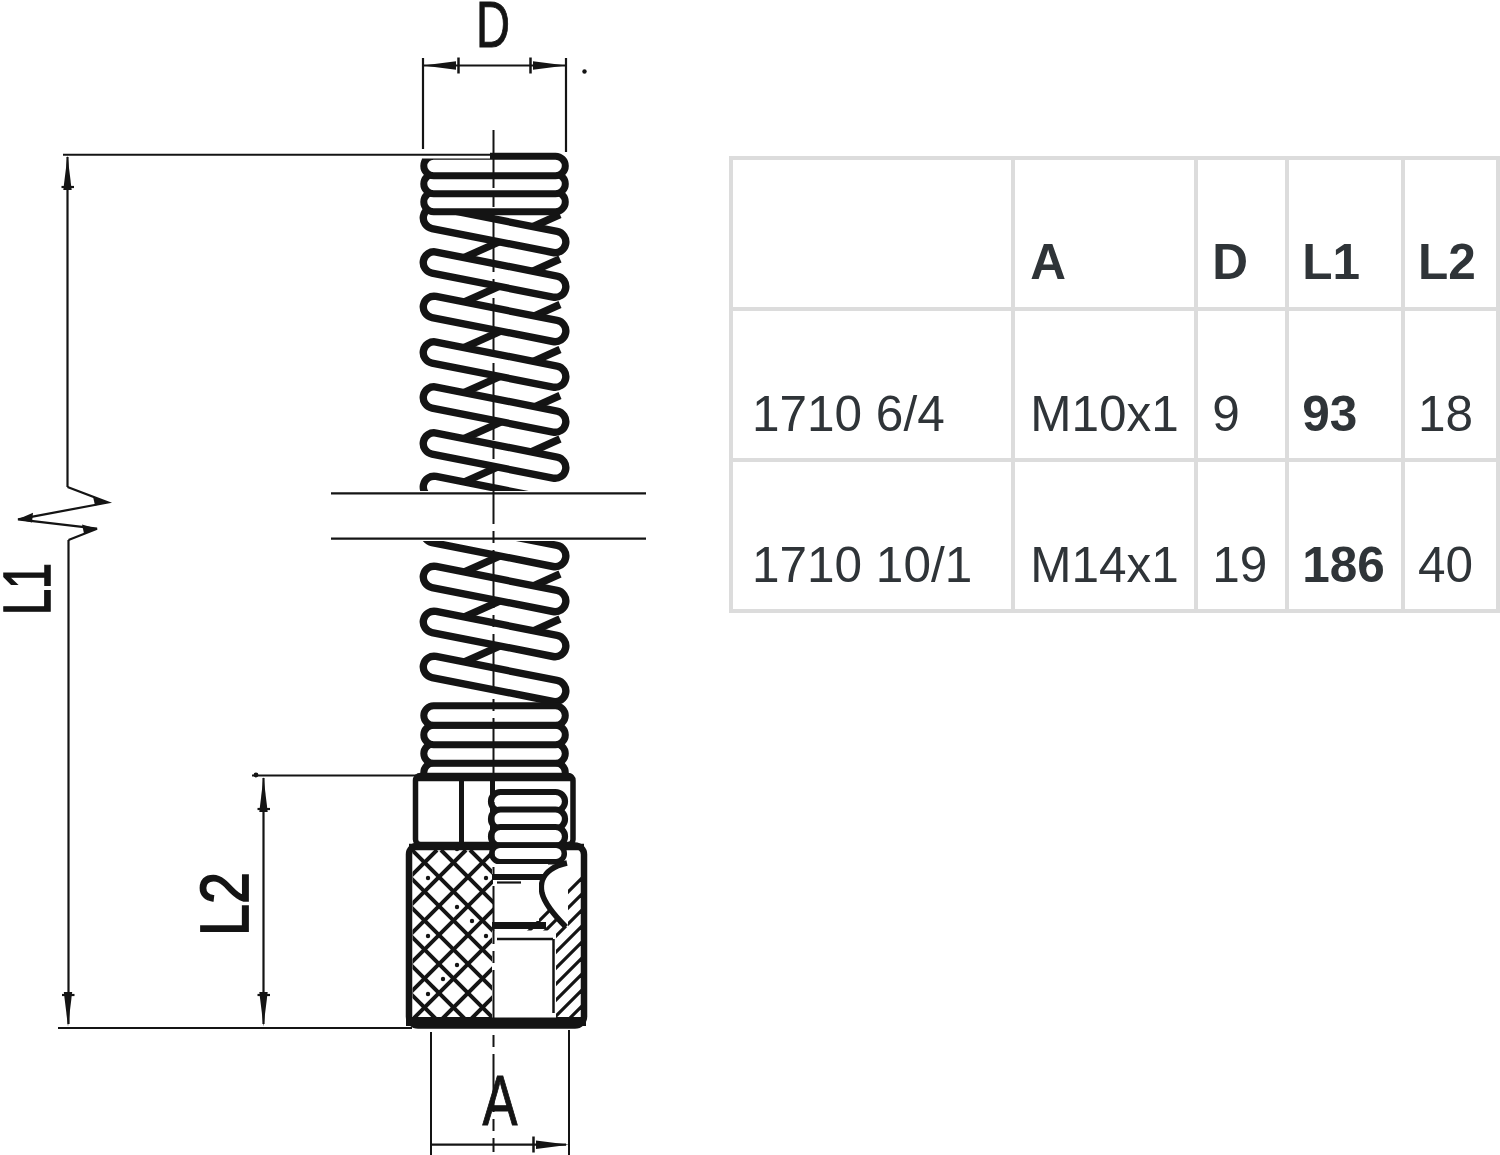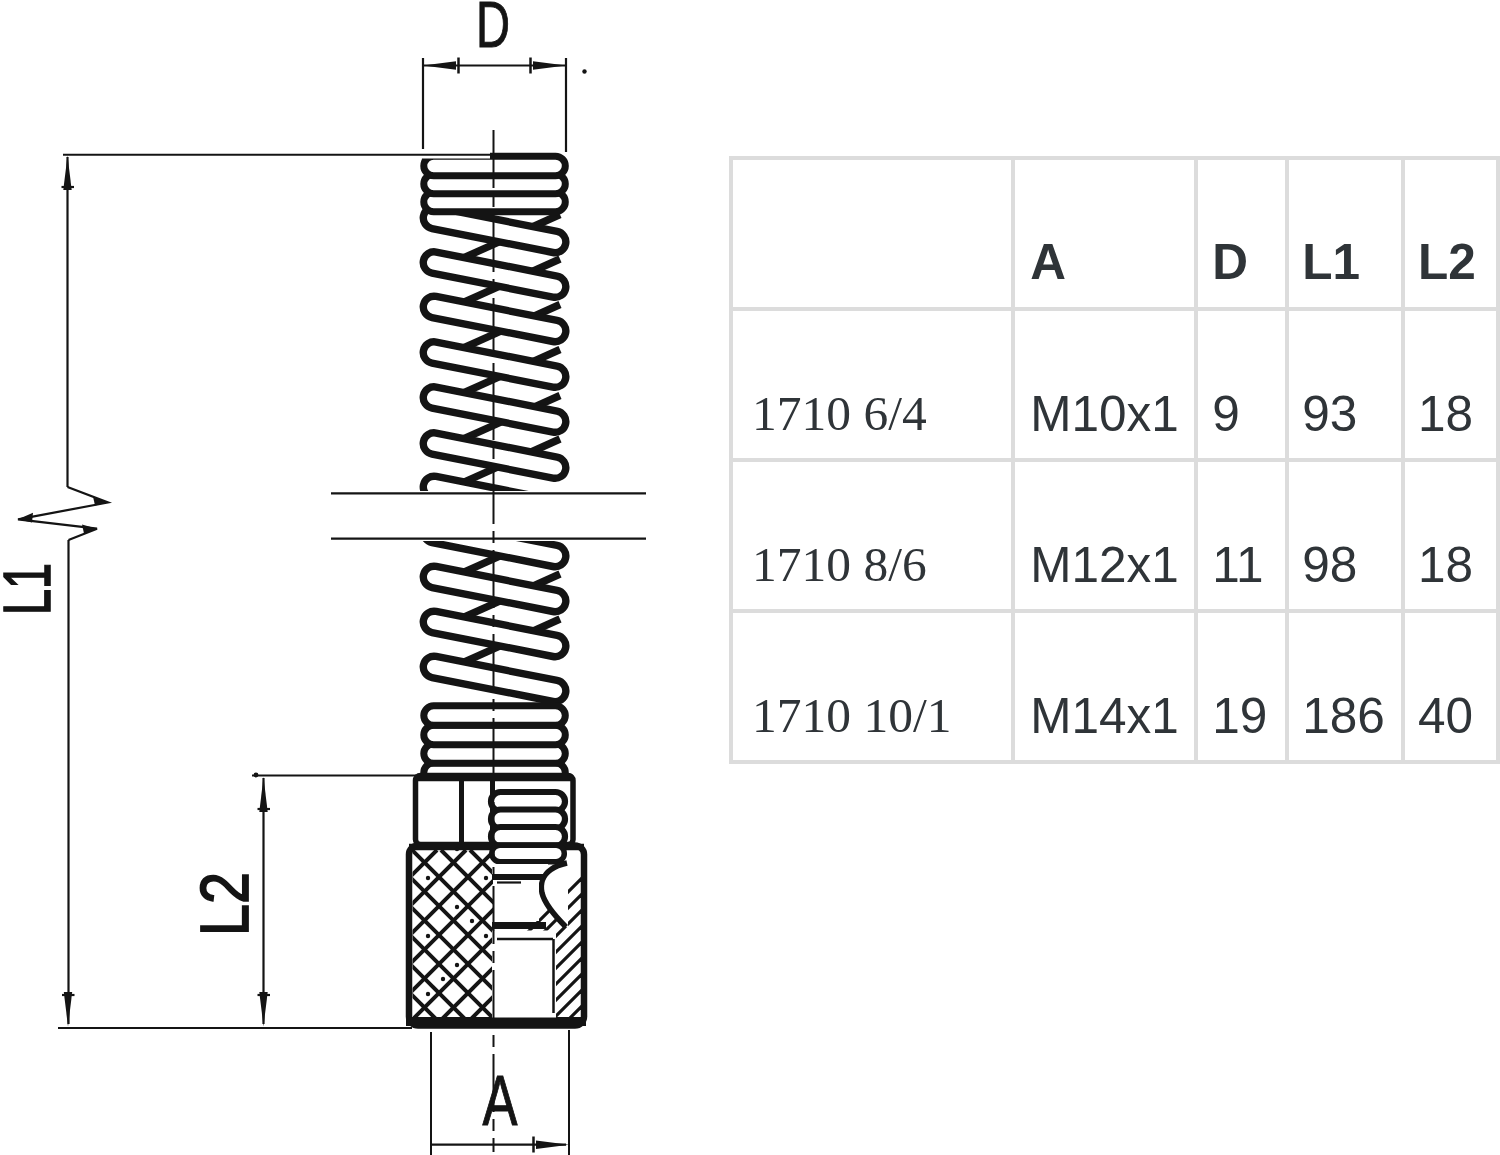--- a/index.html
+++ b/index.html
@@ -3,24 +3,24 @@
 <meta charset="utf-8">
 <style>
 html,body { margin:0; padding:0; background:#fff; width:1500px; height:1155px; overflow:hidden; }
 * { box-sizing:border-box; }
 #stage { position:relative; width:1500px; height:1155px; font-family:"Liberation Sans",sans-serif; }
 svg { position:absolute; left:0; top:0; }
 table { position:absolute; left:729px; top:156px; border-collapse:collapse; table-layout:fixed;
   font-family:"Liberation Sans",sans-serif; color:#2f3438; }
 td { border:4px solid #dcdcdc; background:#fff; vertical-align:bottom; font-size:49.5px; padding:0 0 16px 0; }
 tr.hd td { font-weight:bold; padding-bottom:17px; }
-td.c1 { width:283px; padding-left:19px;font-family:Liberation Serif, serif; }
+td.c1 { width:283px; padding-left:19px; }
 td.c2 { width:183px; padding-left:15px; }
 td.c3 { width:91px;  padding-left:14px; }
-td.c4 { width:116px; padding-left:13px; }
+td.c4 { width:116px; padding-left:13px;font-weight:bold; }
 td.c5 { width:95px;  padding-left:13px; }
 tr { height:151px; }
 </style>
 </head>
 <body>
 <div id="stage">
 
 <svg width="1500" height="1155" viewBox="0 0 1500 1155">
 <g>
 
@@ -286,27 +286,20 @@
           <td class="c5">L2</td>
 </tr>
 <tr>
 <td class="c1">1710 6/4</td>
           <td class="c2">M10x1</td>
           <td class="c3">9</td>
           <td class="c4">93</td>
           <td class="c5">18</td>
 </tr>
 <tr>
-<td class="c1">1710 8/6</td>
-          <td class="c2">M12x1</td>
-          <td class="c3">11</td>
-          <td class="c4">98</td>
-          <td class="c5">18</td>
-</tr>
-<tr>
 <td class="c1">1710 10/1</td>
           <td class="c2">M14x1</td>
           <td class="c3">19</td>
           <td class="c4">186</td>
           <td class="c5">40</td>
 </tr>
 </tbody>
     </table>
 </div>
 

